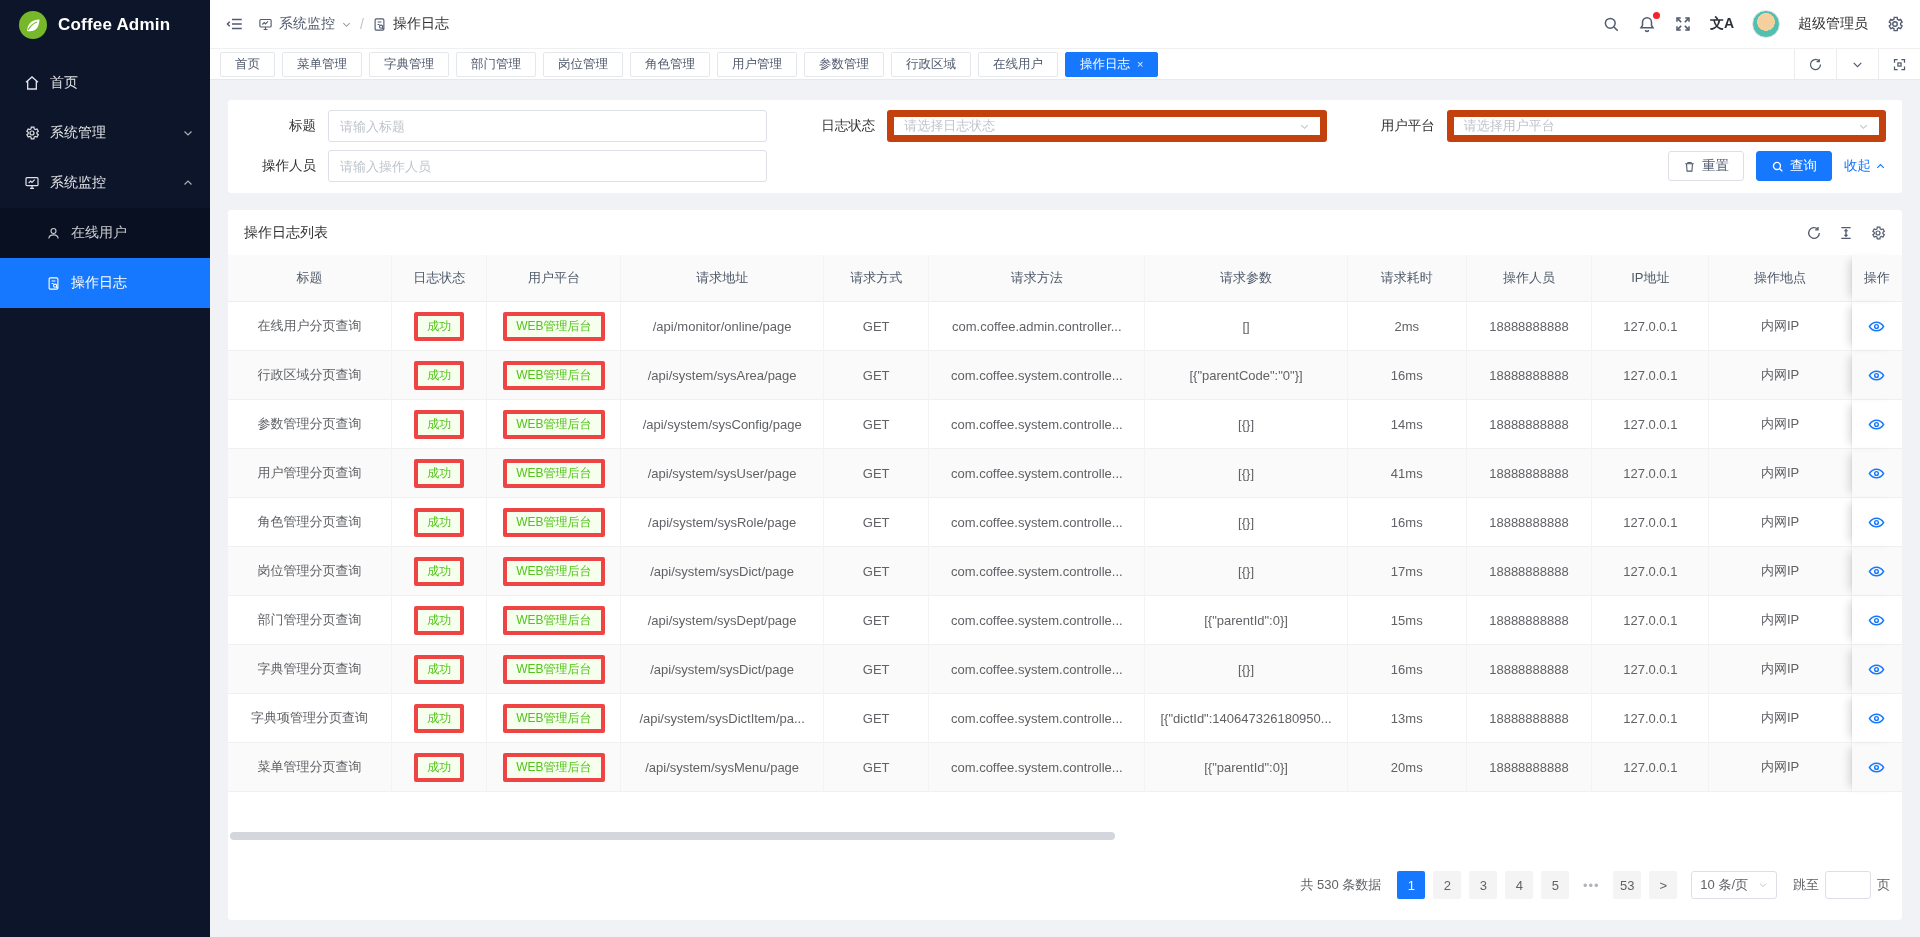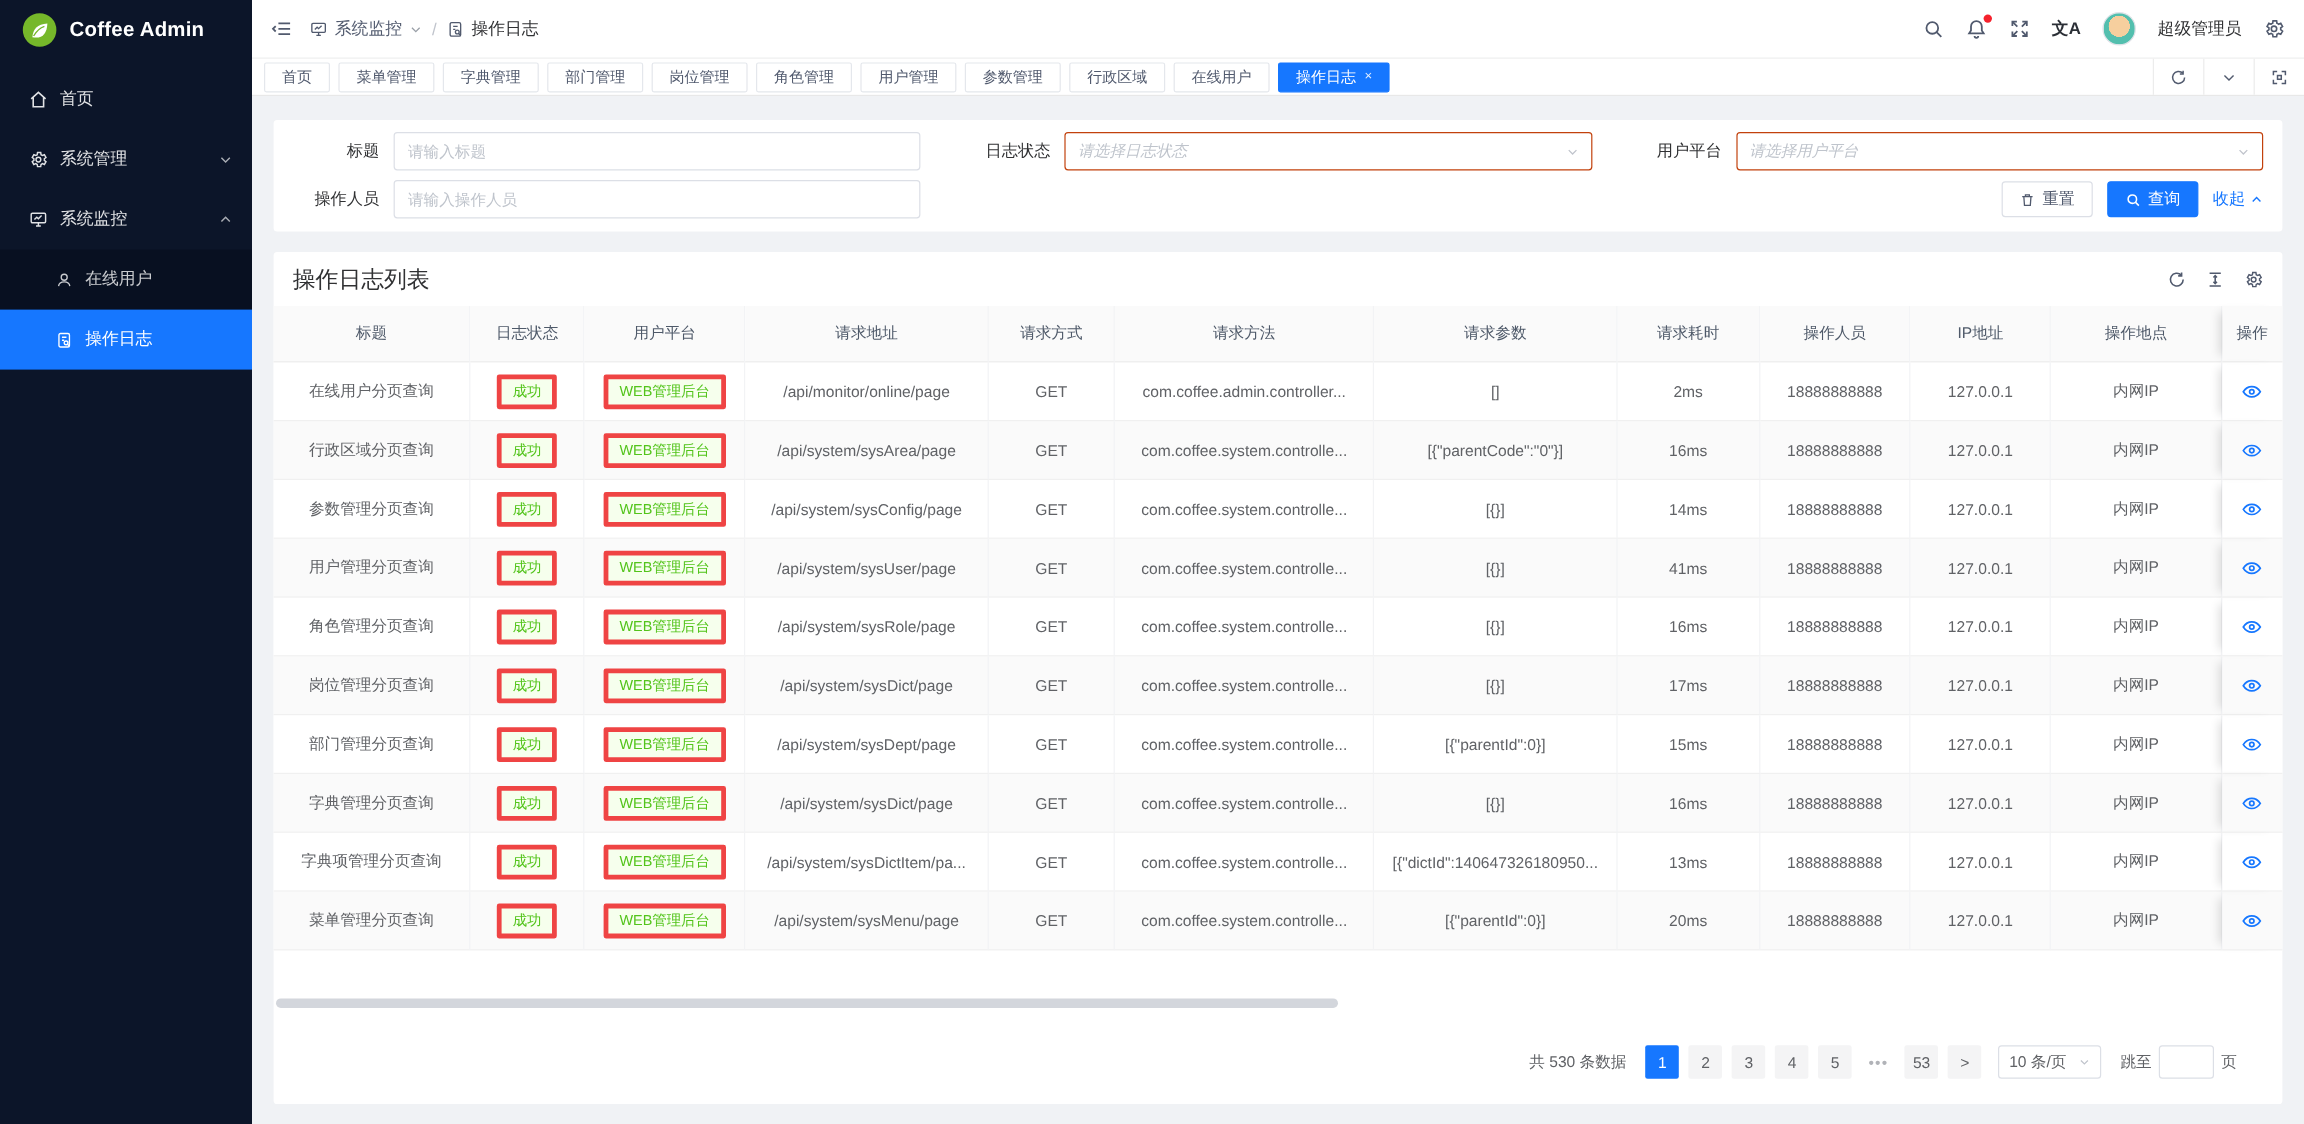--- a/index.html
+++ b/index.html
@@ -44,52 +44,52 @@
 
   .content { flex:1; padding:20px 18px 0 18px; overflow:hidden; }
 
   
   .filter-card { background:#fff; border-radius:3px; padding:10px 16px 11px 16px; }
   .f-grid { display:grid; grid-template-columns:1fr 1fr 1fr; column-gap:36px; row-gap:8px; }
   .f-item { display:flex; align-items:center; height:32px; }
   .f-label { width:72px; text-align:right; font-size:13.5px; color:#303133; margin-right:12px; flex:0 0 72px; }
   .f-input { flex:1; height:32px; border:1px solid #dcdfe6; border-radius:3px; padding:0 11px; font-size:13px; color:#303133; outline:none; font-family:inherit; }
   .f-input::placeholder { color:#bfc4cc; }
-  .f-select { flex:1; height:32px; border:1px solid #c2410c; border-radius:3px; padding:0 10px; display:flex; align-items:center; justify-content:space-between; cursor:pointer;font-style:italic; }
+  .f-select { flex:1; height:32px; border:7px solid #c2410c; border-radius:3px; padding:0 10px; display:flex; align-items:center; justify-content:space-between; cursor:pointer; }
   .f-select .ph { font-size:13px; color:#bfc4cc; }
   .f-actions { display:flex; align-items:center; justify-content:flex-end; gap:12px; }
   .btn { height:30px; display:inline-flex; align-items:center; gap:6px; padding:0 14px; border-radius:3px; font-size:13.5px; cursor:pointer; border:1px solid #dcdfe6; background:#fff; color:#515a6e; }
   .btn-primary { background:#1677ff; border-color:#1677ff; color:#fff; }
   .link-collapse { color:#1677ff; font-size:13.5px; display:inline-flex; align-items:center; gap:4px; cursor:pointer; }
 
   
   .table-card { background:#fff; border-radius:3px; margin-top:17px; height:710px; display:flex; flex-direction:column; }
   .card-head { height:45px; display:flex; align-items:center; padding:0 16px; }
-  .card-title { font-size:19px; color:#303133; }
+  .card-title { font-size:14px; color:#303133; }
   .card-tools { margin-left:auto; display:flex; align-items:center; gap:16px; color:#515a6e; }
 
   .tbl { width:100%; font-size:13px; color:#606266; }
   .trow { display:flex; width:100%; }
   .tcell { display:flex; align-items:center; justify-content:center; text-align:center; padding:0 8px; border-right:1px solid #f2f3f5; border-bottom:1px solid #f0f0f0; overflow:hidden; white-space:nowrap; }
   .trow .tcell:last-child { border-right:none; }
   .thead .tcell { height:47px; background:#fafafa; color:#4e5969; font-weight:500; border-bottom:1px solid #ededed; }
   .tbody .trow { background:#fff; }
   .tbody .trow:nth-child(even) { background:#fafafa; }
   .tbody .tcell { height:49px; }
   .c0{width:9.8%}.c1{width:5.7%}.c2{width:8%}.c3{width:12.1%}.c4{width:6.3%}.c5{width:12.9%}
   .c6{width:12.1%}.c7{width:7.1%}.c8{width:7.5%}.c9{width:7%}.c10{width:8.5%}
   .c11{width:3%; box-shadow:-8px 0 8px -5px rgba(0,0,0,.14); position:relative;}
   .badge { display:inline-block; padding:3px 9px; font-size:12px; color:#52c41a; background:#f6ffed; border:4px solid #ef4444; border-radius:2px; line-height:1.25; }
   .eye-btn { color:#1677ff; cursor:pointer; display:flex; align-items:center; }
 
   .tbl-spacer { height:40px; }
   .hscroll { height:8px; margin:0 2px; }
   .hscroll-thumb { width:53%; height:8px; background:#d3d6dc; border-radius:4px; cursor:pointer; }
 
-  .pager-zone { margin-top:auto; height:62px; display:flex; align-items:center; justify-content:flex-end; gap:8px; padding:0 38px 8px 0; font-size:13px; color:#606266; }
+  .pager-zone { margin-top:auto; height:62px; display:flex; align-items:center; justify-content:flex-end; gap:8px; padding:0 12px 8px 0; font-size:13px; color:#606266; }
   .pager-total { margin-right:8px; }
   .page { min-width:28px; height:28px; padding:0 4px; display:inline-flex; align-items:center; justify-content:center; background:#f4f4f5; border-radius:2px; cursor:pointer; color:#606266; }
   .page.active { background:#1677ff; color:#fff; }
   .page.dots { background:transparent; color:#b1b3b8; letter-spacing:1px; }
   .page-next { min-width:28px; height:28px; display:inline-flex; align-items:center; justify-content:center; background:#f4f4f5; border-radius:2px; cursor:pointer; }
   .size-select { height:28px; border:1px solid #dcdfe6; border-radius:3px; display:inline-flex; align-items:center; gap:10px; padding:0 8px; cursor:pointer; margin-left:6px;justify-content:center; }
   .size-select .sv { color:#606266; }
   .jump { display:inline-flex; align-items:center; gap:6px; margin-left:8px; }
   .jump-input { width:46px; height:28px; border:1px solid #dcdfe6; border-radius:3px; outline:none; padding:0 6px; font-size:13px; }
 

